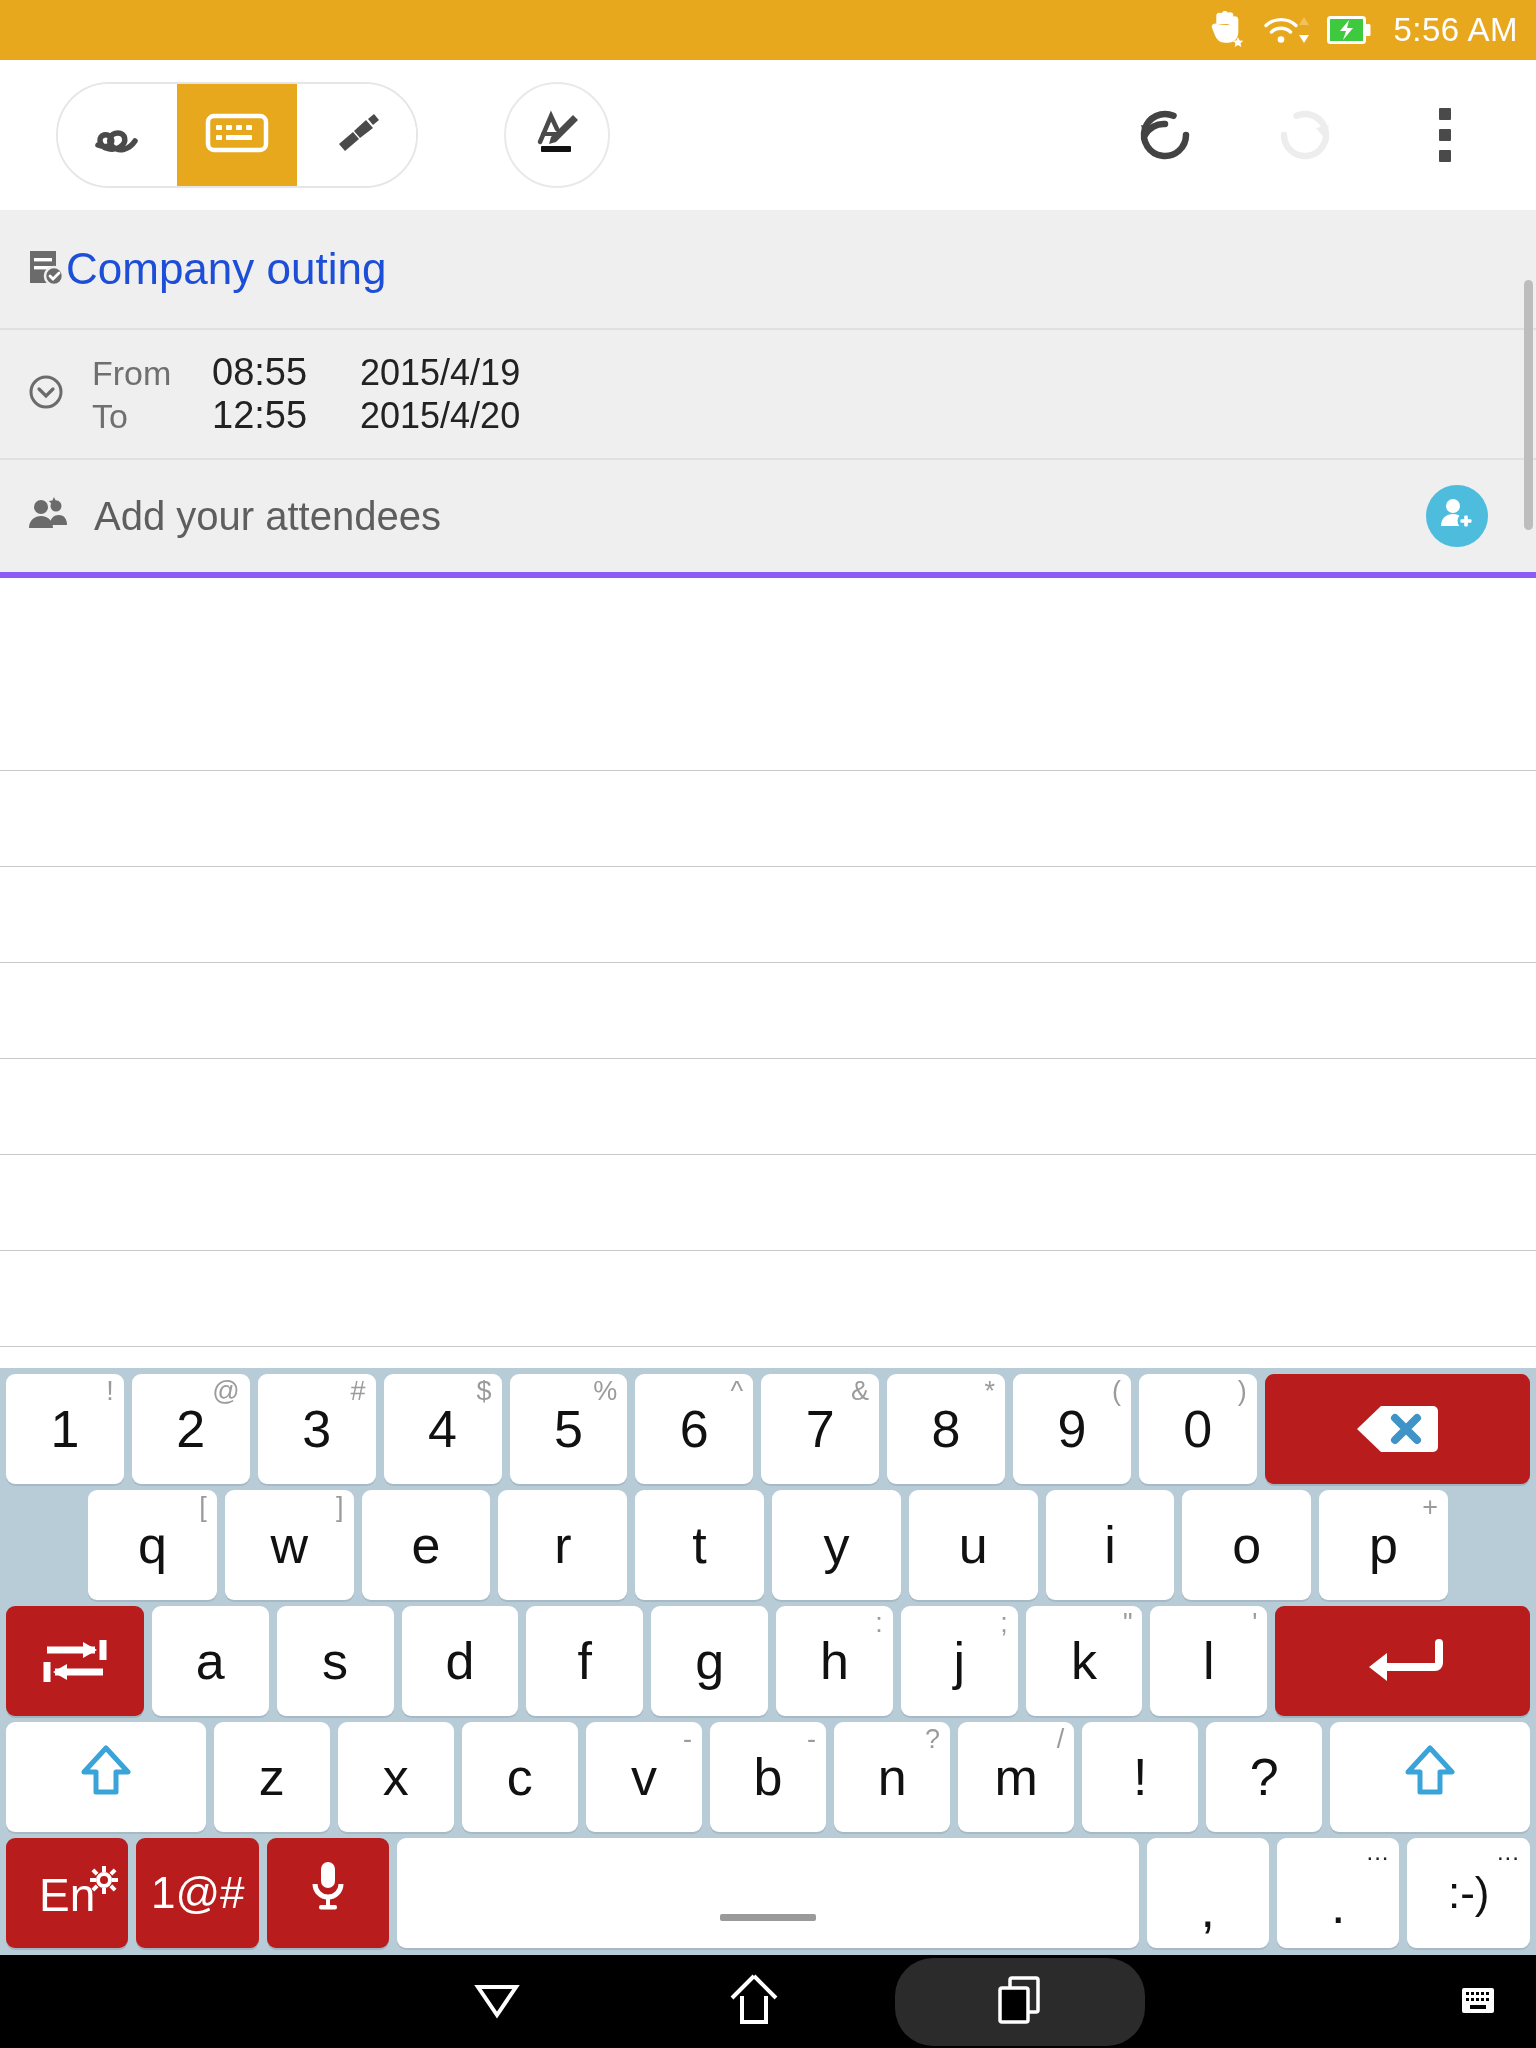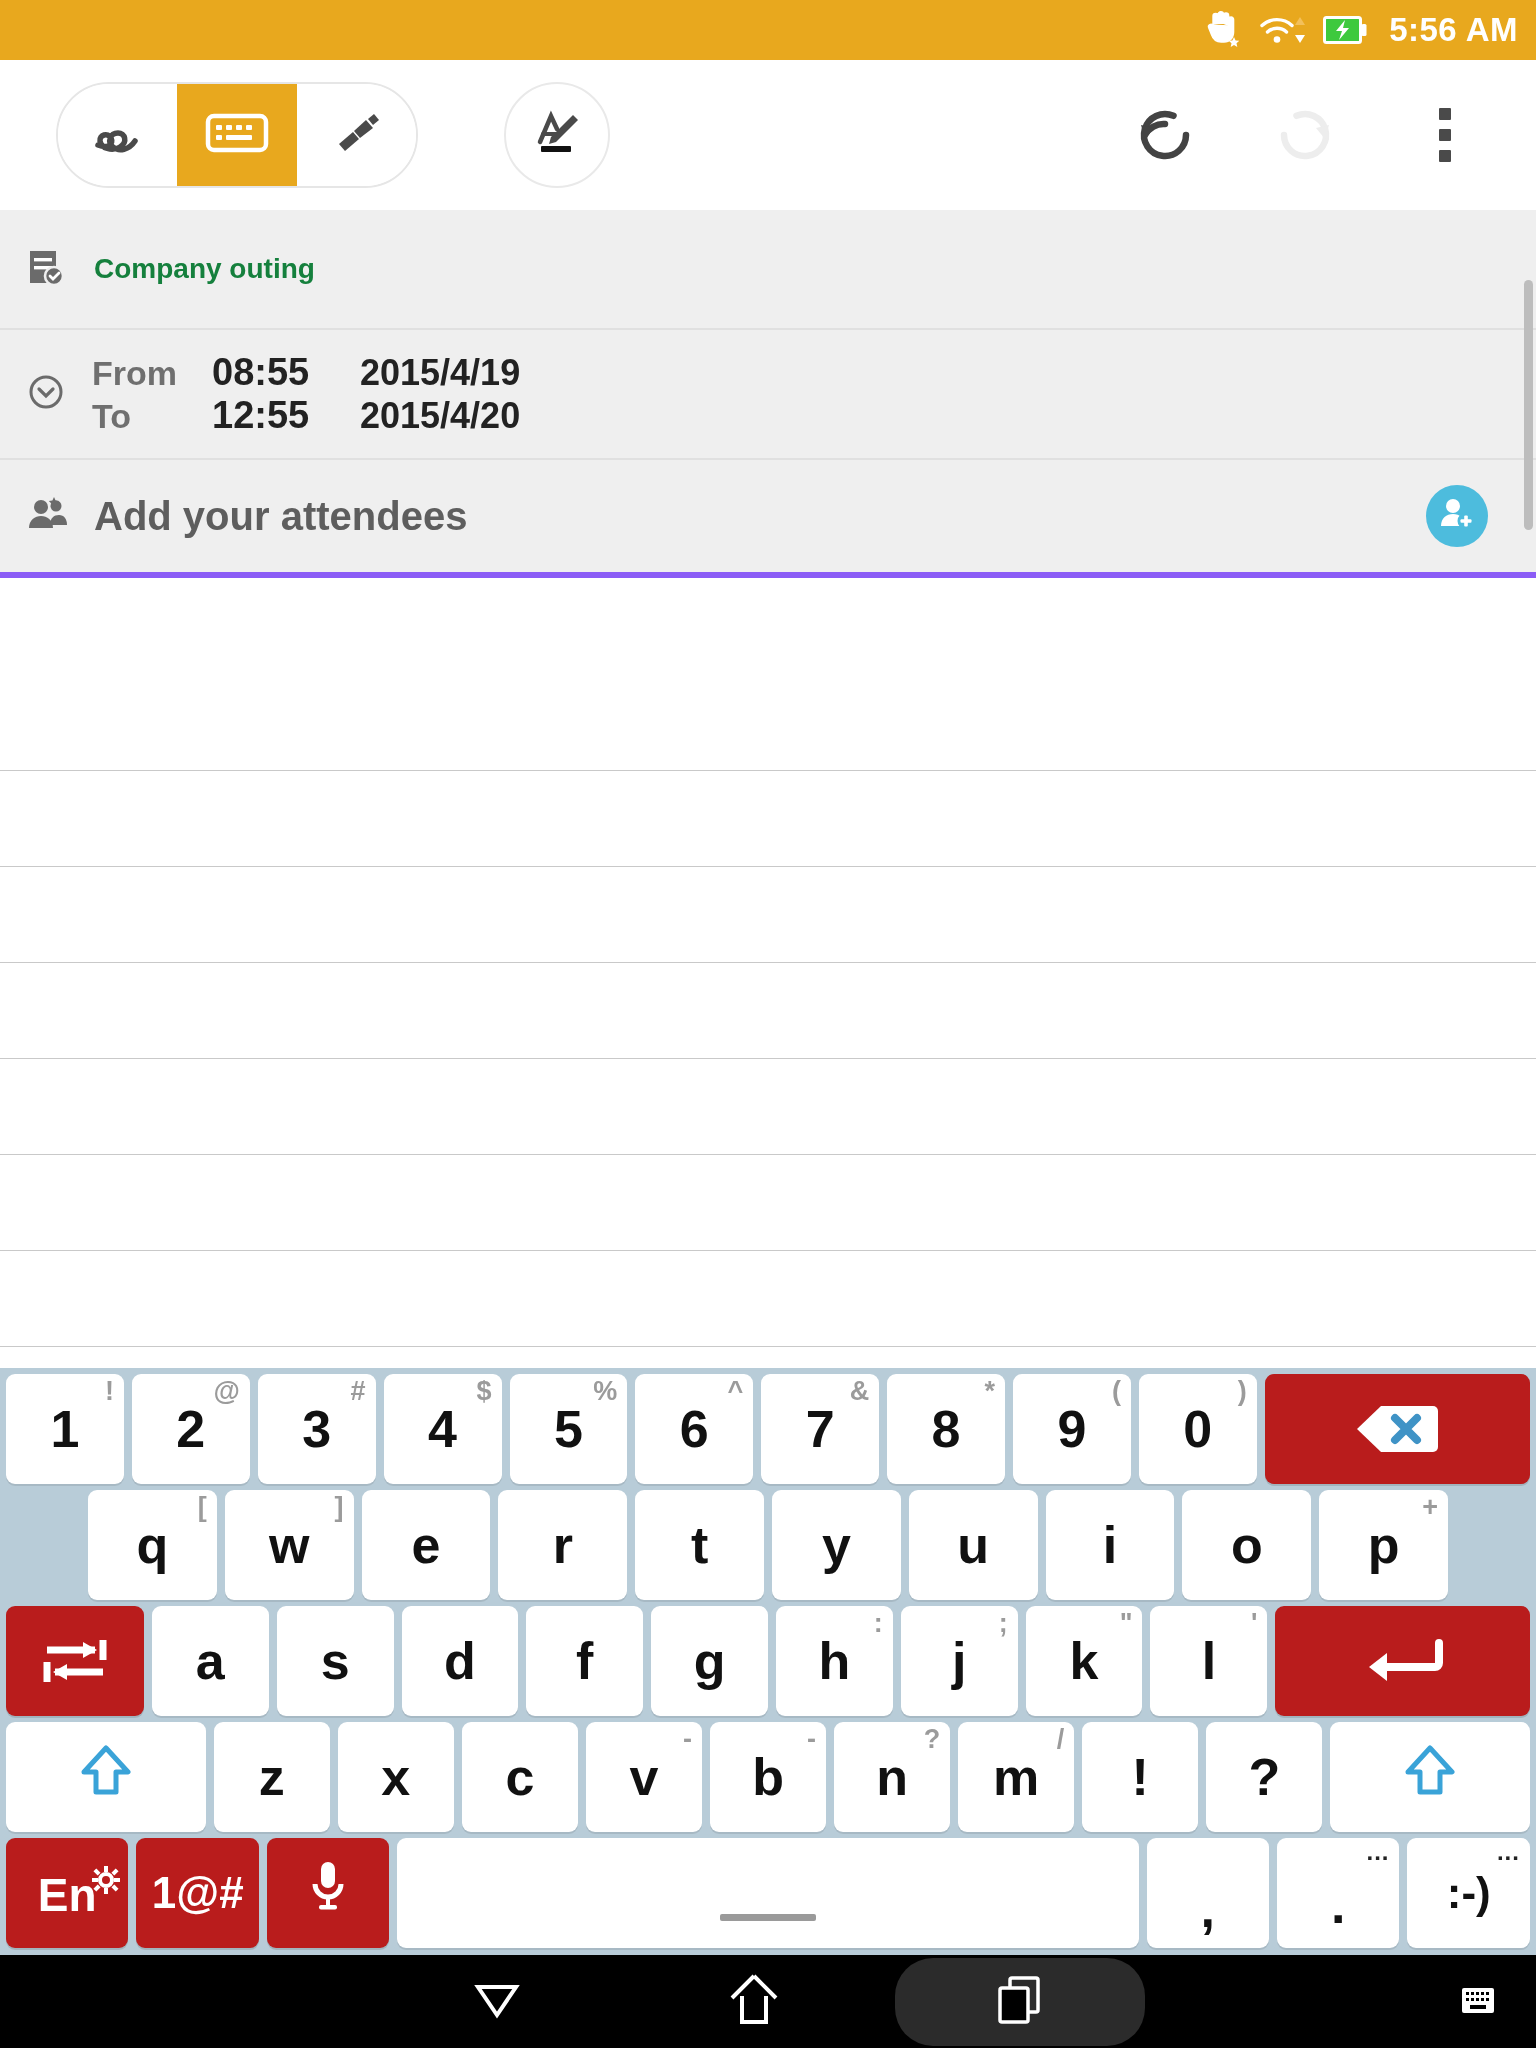--- a/index.html
+++ b/index.html
@@ -2,21 +2,21 @@
 <html><head>
 <meta charset="utf-8">
 <style>
   * { margin:0; padding:0; box-sizing:border-box; }
   html,body{
     width:1536px; height:2048px;
     background:#ffffff;
     font-family:"Liberation Sans", sans-serif;
     overflow:hidden;
   }
-  #app{ position:relative; width:1536px; height:1774px;font-weight:bold; }
+  #app{ position:relative; width:1536px; height:1774px; }
 
   
   .statusbar{
     position:absolute; left:0; top:0; width:1536px; height:60px;
     background:#e8a81e;
     display:flex; align-items:center; justify-content:flex-end;
     padding-right:18px; gap:14px;
   }
   .sb-icon{ display:flex; align-items:center; justify-content:center; }
   .sb-time{
@@ -57,21 +57,21 @@
   .dots i{ display:block; width:12px; height:12px; background:#4a4a4a; border-radius:1px; }
 
   
   .hdr{ position:absolute; left:0; top:210px; width:1536px; }
   .row-title{
     height:120px; background:#efefef;
     display:flex; align-items:center; padding-left:26px;
     border-bottom:2px solid #e0e0e0;
   }
   .row-title .ttl{
-    margin-left:28px; font-size:28px; color:#15803d;
+    font-size:44px; color:#1d4ed8;
     font-family:"Liberation Sans", sans-serif;
   }
   .row-dates{
     height:130px; background:#efefef;
     display:flex; align-items:center; padding-left:26px;
     border-bottom:2px solid #e0e0e0;
   }
   .dates-grid{ margin-left:26px; display:flex; flex-direction:column; }
   .dline{ display:flex; align-items:baseline; }
   .dlabel{ width:120px; font-size:34px; color:#6f6f6f; }

